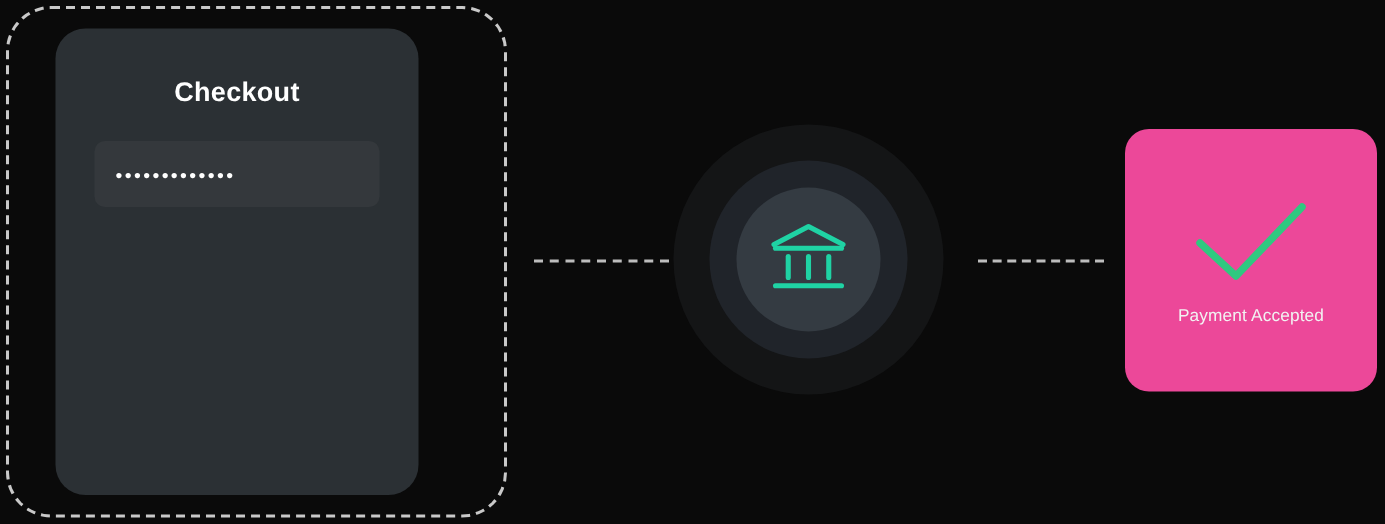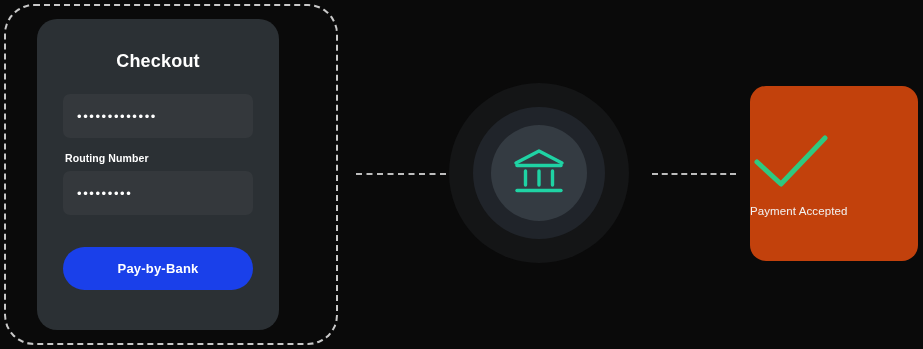--- a/index.html
+++ b/index.html
@@ -138,25 +138,25 @@
     justify-content: center;
   }
 
   
   .accepted-card {
     position: absolute;
     left: 750px;
     top: 86px;
     width: 168px;
     height: 175px;
-    background: #c2410c;
+    background: #ec4899;
     border-radius: 16px;
     display: flex;
     flex-direction: column;
-    align-items: flex-start;
+    align-items: center;
     justify-content: center;
   }
 
   .check-wrap {
     width: 82px;
     height: 58px;
     display: flex;
     align-items: center;
     justify-content: center;
     margin-bottom: 16px;
@@ -178,28 +178,21 @@
   <div class="checkout-card">
 
     <div class="checkout-title">Checkout</div>
 
     <div class="field-group">
       <div class="field-input">
         <span class="field-dots">•••••••••••••</span>
       </div>
     </div>
 
-    <div class="field-group">
-      <div class="field-label">Routing Number</div>
-      <div class="field-input">
-        <span class="field-dots">•••••••••</span>
-      </div>
-    </div>
-
-    <button class="pay-button">Pay-by-Bank</button>
+
   </div>
 
   <div class="connector left"></div>
 
   <div class="badge-outer">
     <div class="badge-mid">
       <div class="badge-inner">
         <span>
           <svg width="56" height="52" viewBox="0 0 56 52" fill="none" xmlns="http://www.w3.org/2000/svg">
             <path d="M5 18 L28 6 L51 18" stroke="#1fd3a4" stroke-width="3.4" stroke-linecap="round" stroke-linejoin="round" fill="none"></path>

